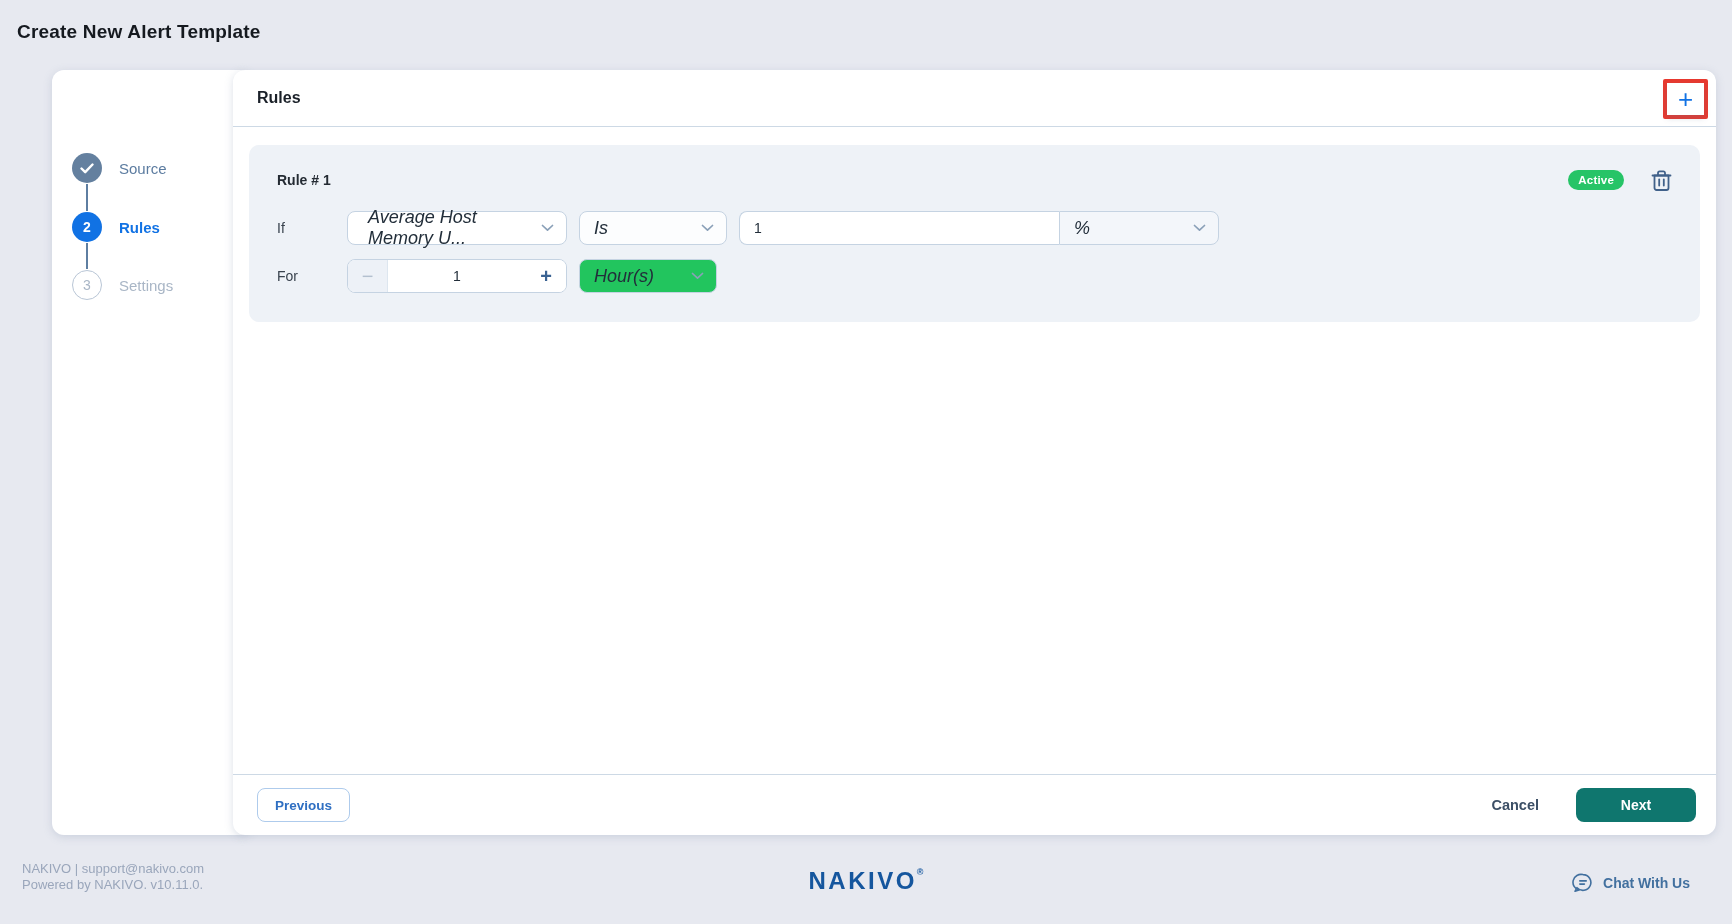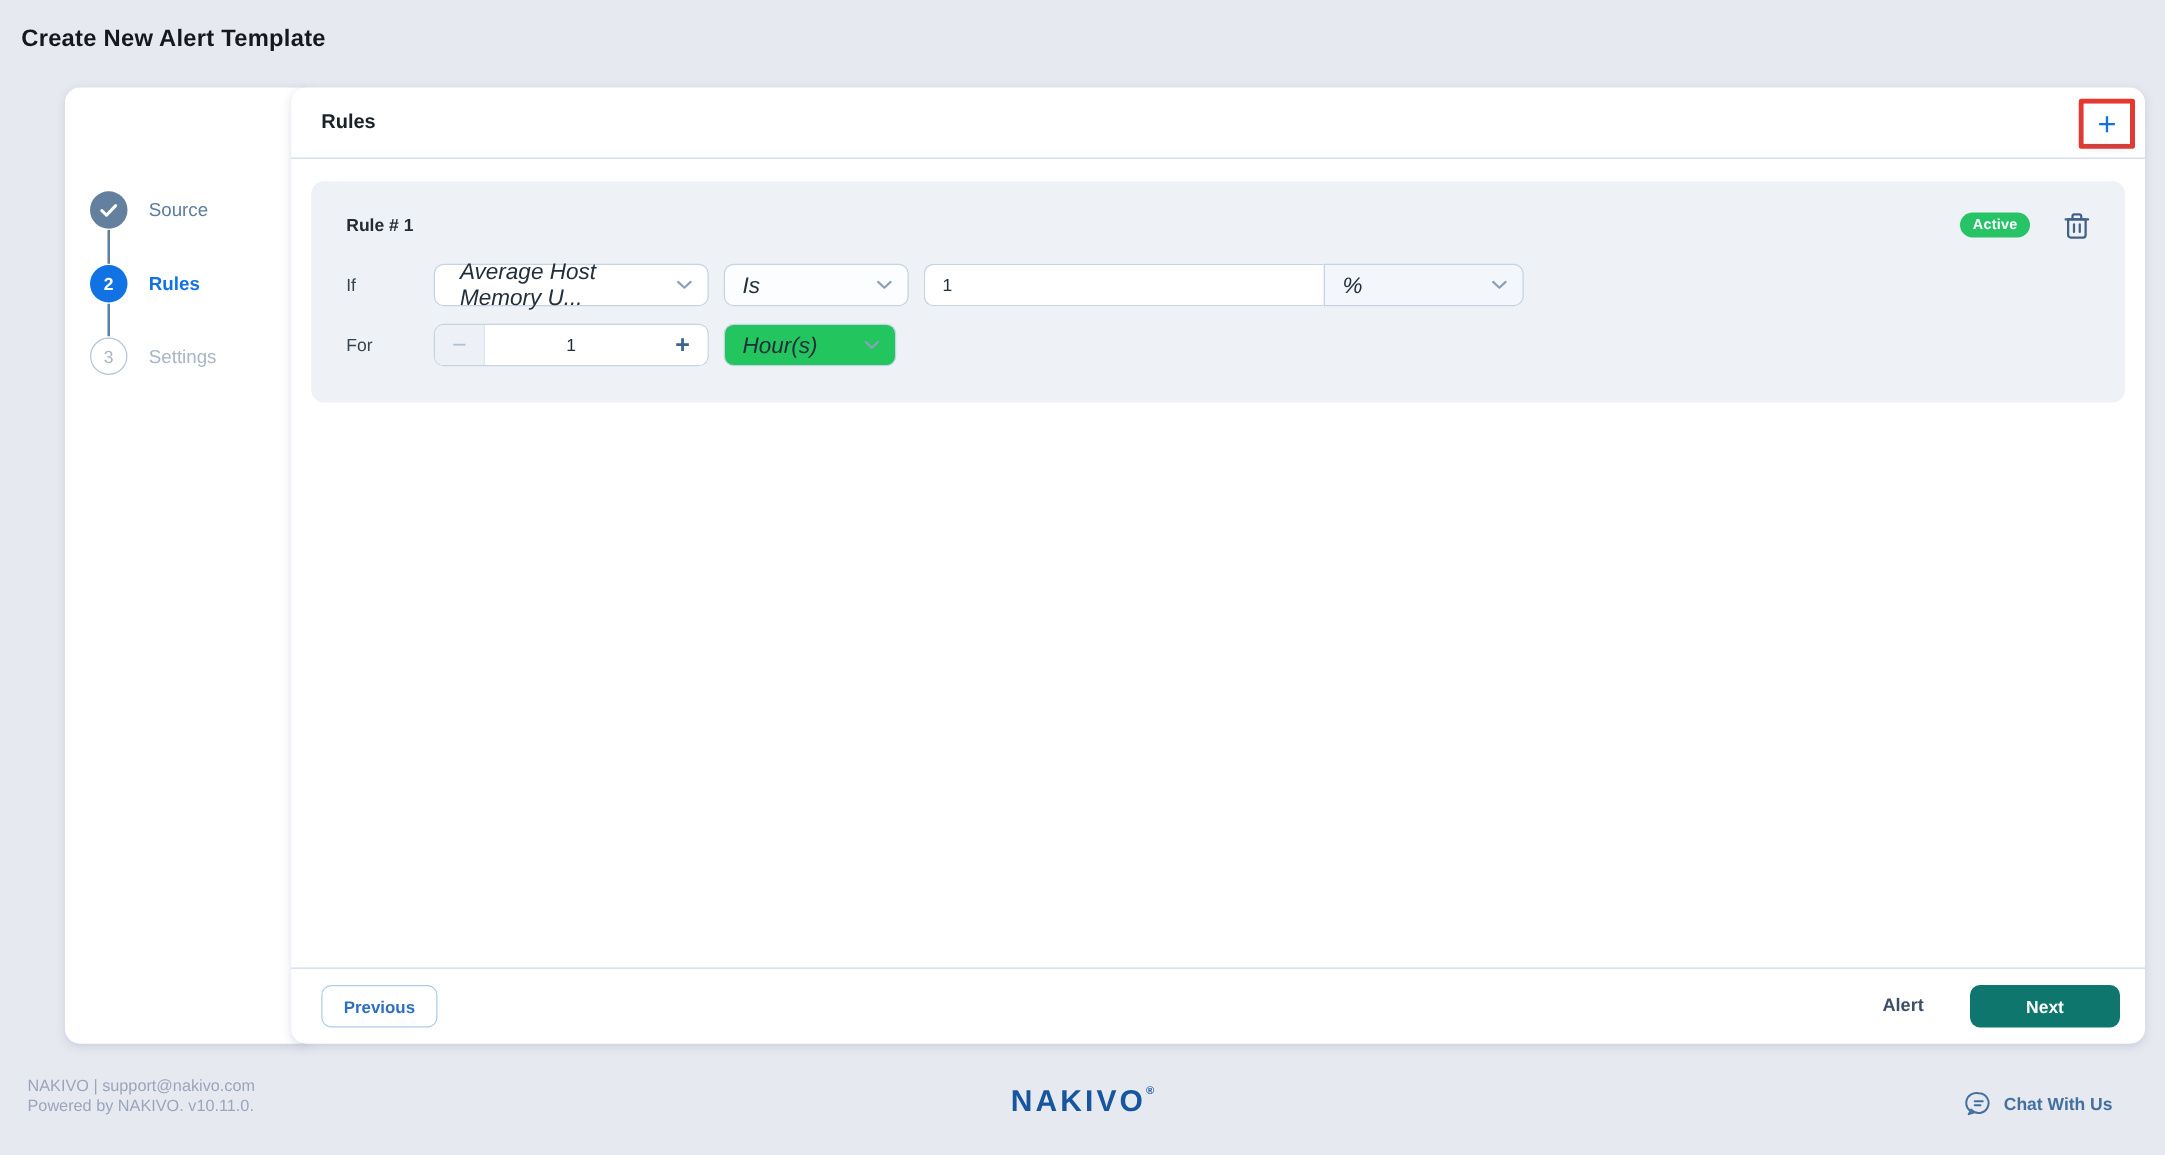--- a/index.html
+++ b/index.html
@@ -243,21 +243,21 @@
               </svg>
           </span>
         </div>
       </div>
     </div>
   </div>
 
   <div class="main-footer">
     <button class="btn btn-previous">Previous</button>
     <div class="footer-spacer"></div>
-    <button class="btn btn-cancel">Alert</button>
+    <button class="btn btn-cancel">Cancel</button>
     <button class="btn btn-next">Next</button>
   </div>
 </div>
 
 <div class="app-footer-left">
   <div>NAKIVO | support@nakivo.com</div>
   <div>Powered by NAKIVO. v10.11.0.</div>
 </div>
 
 <div class="brand-logo">

